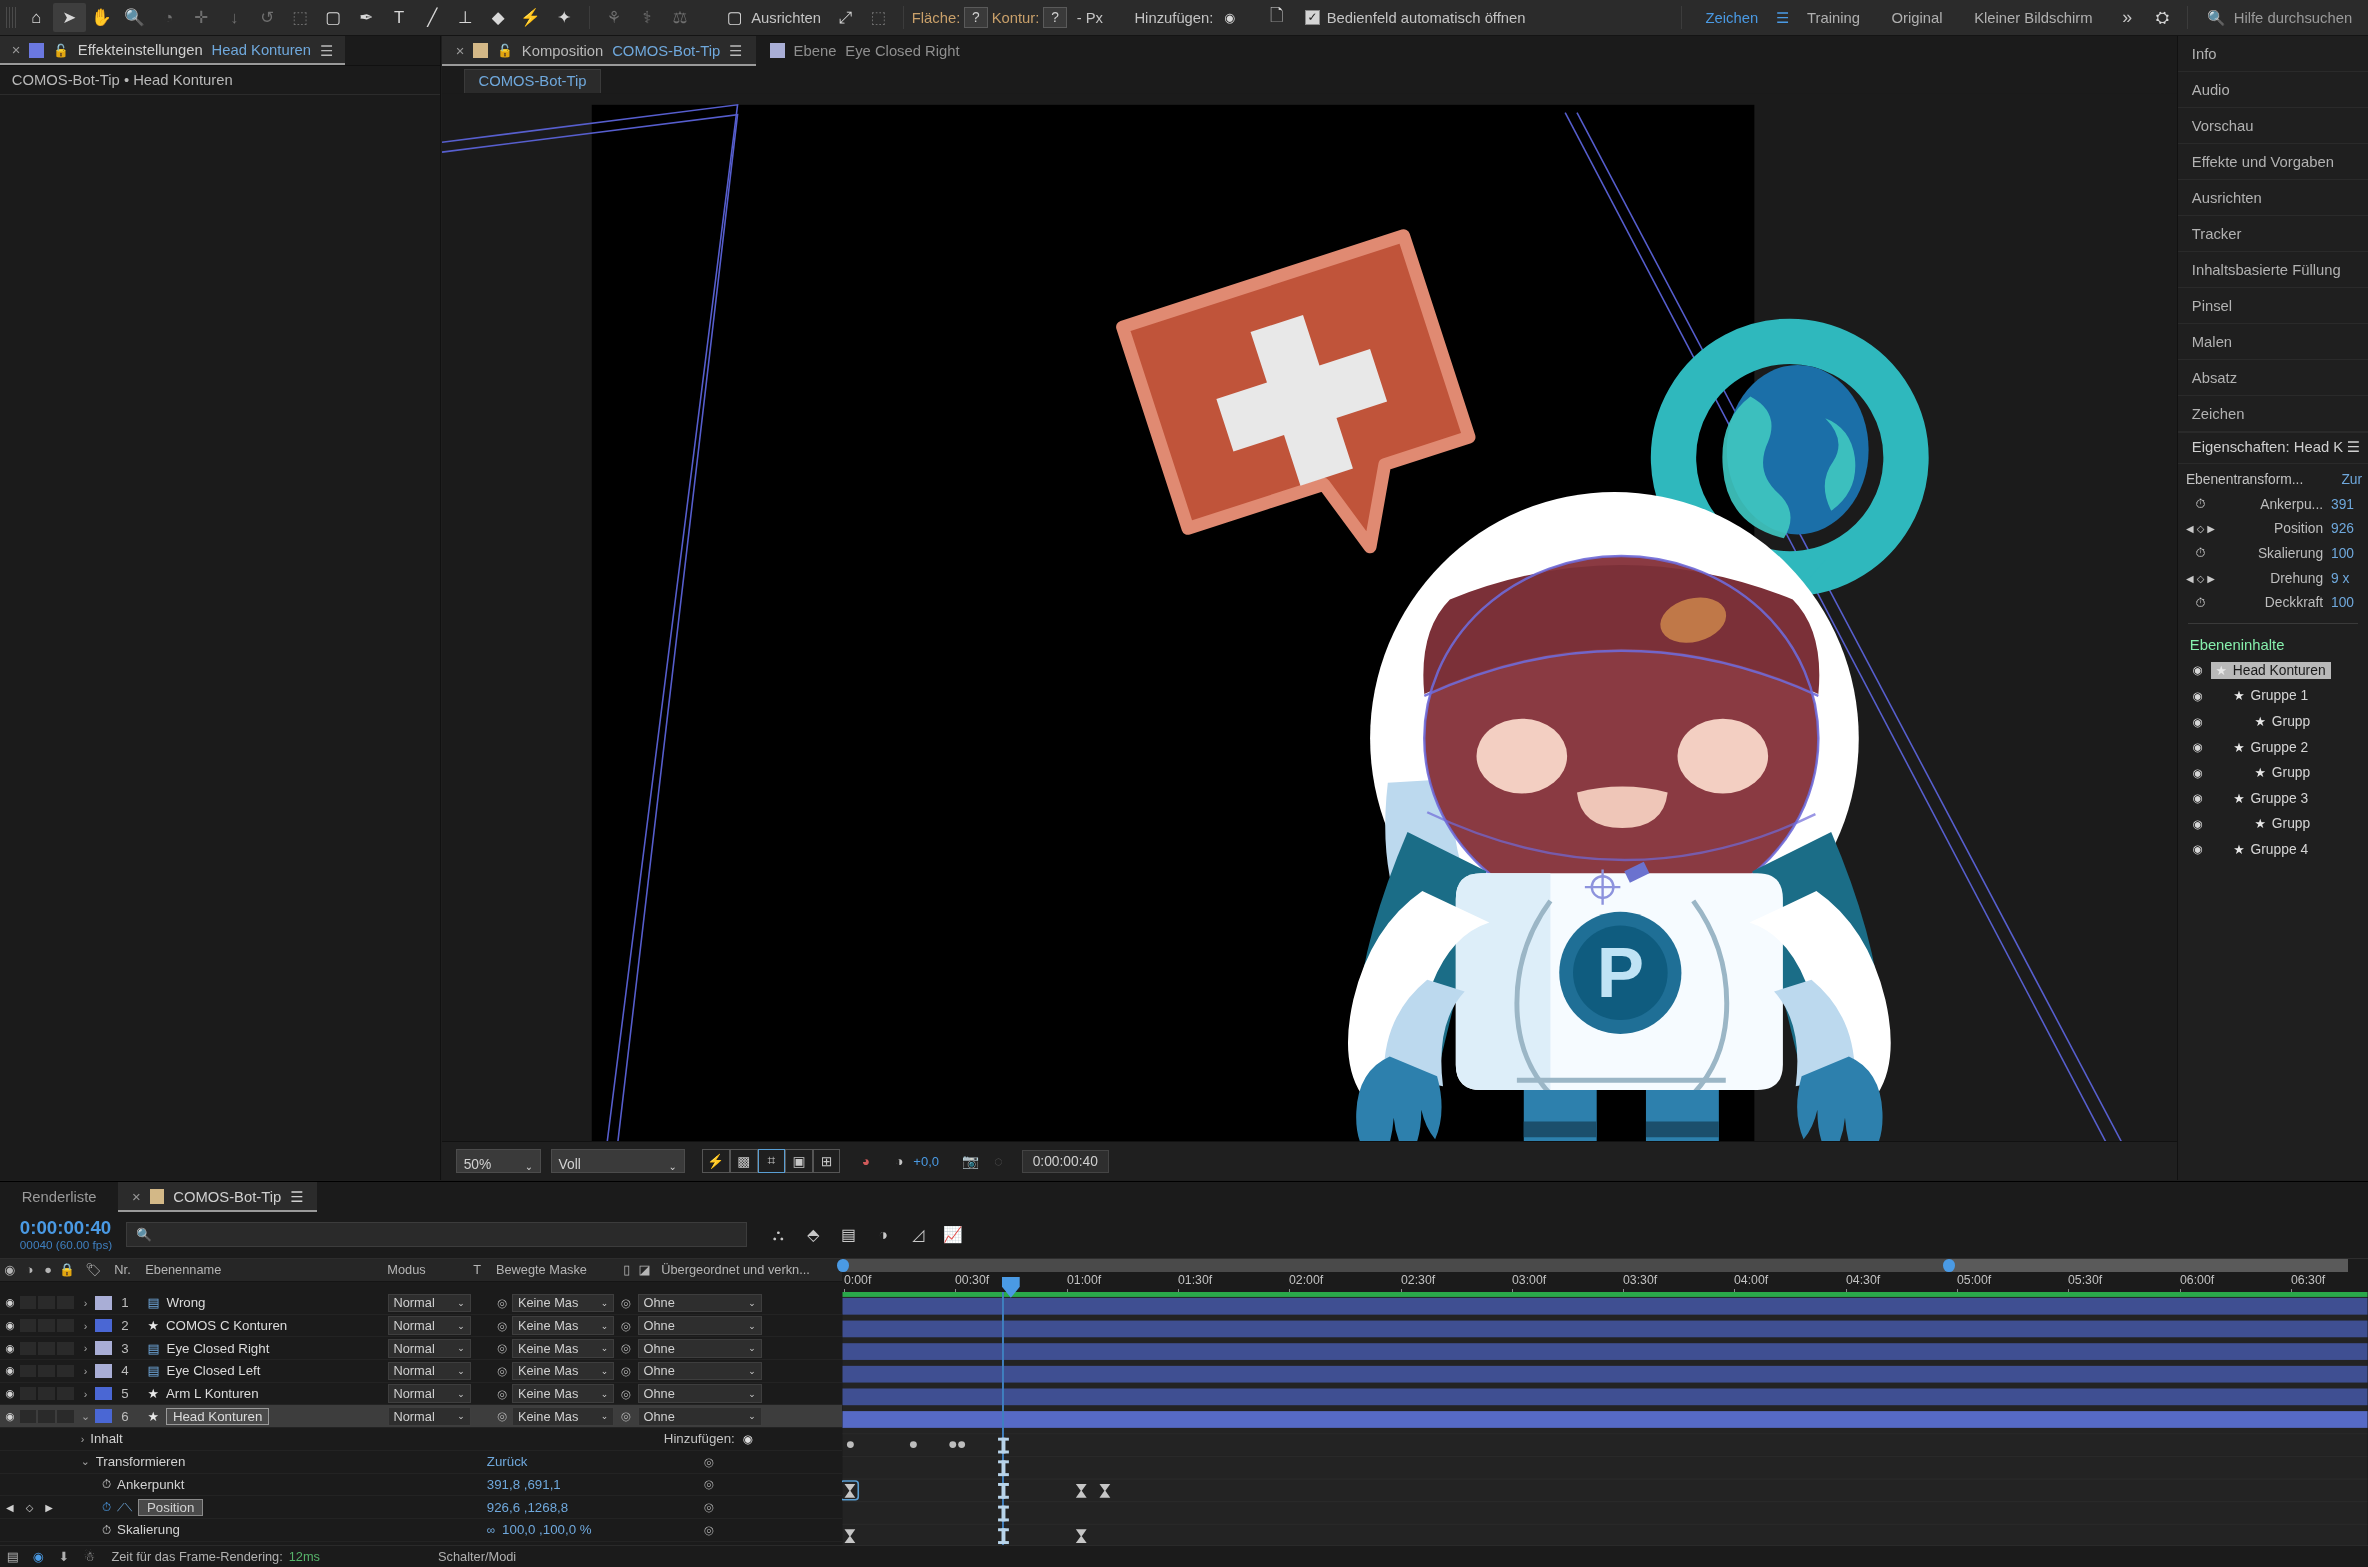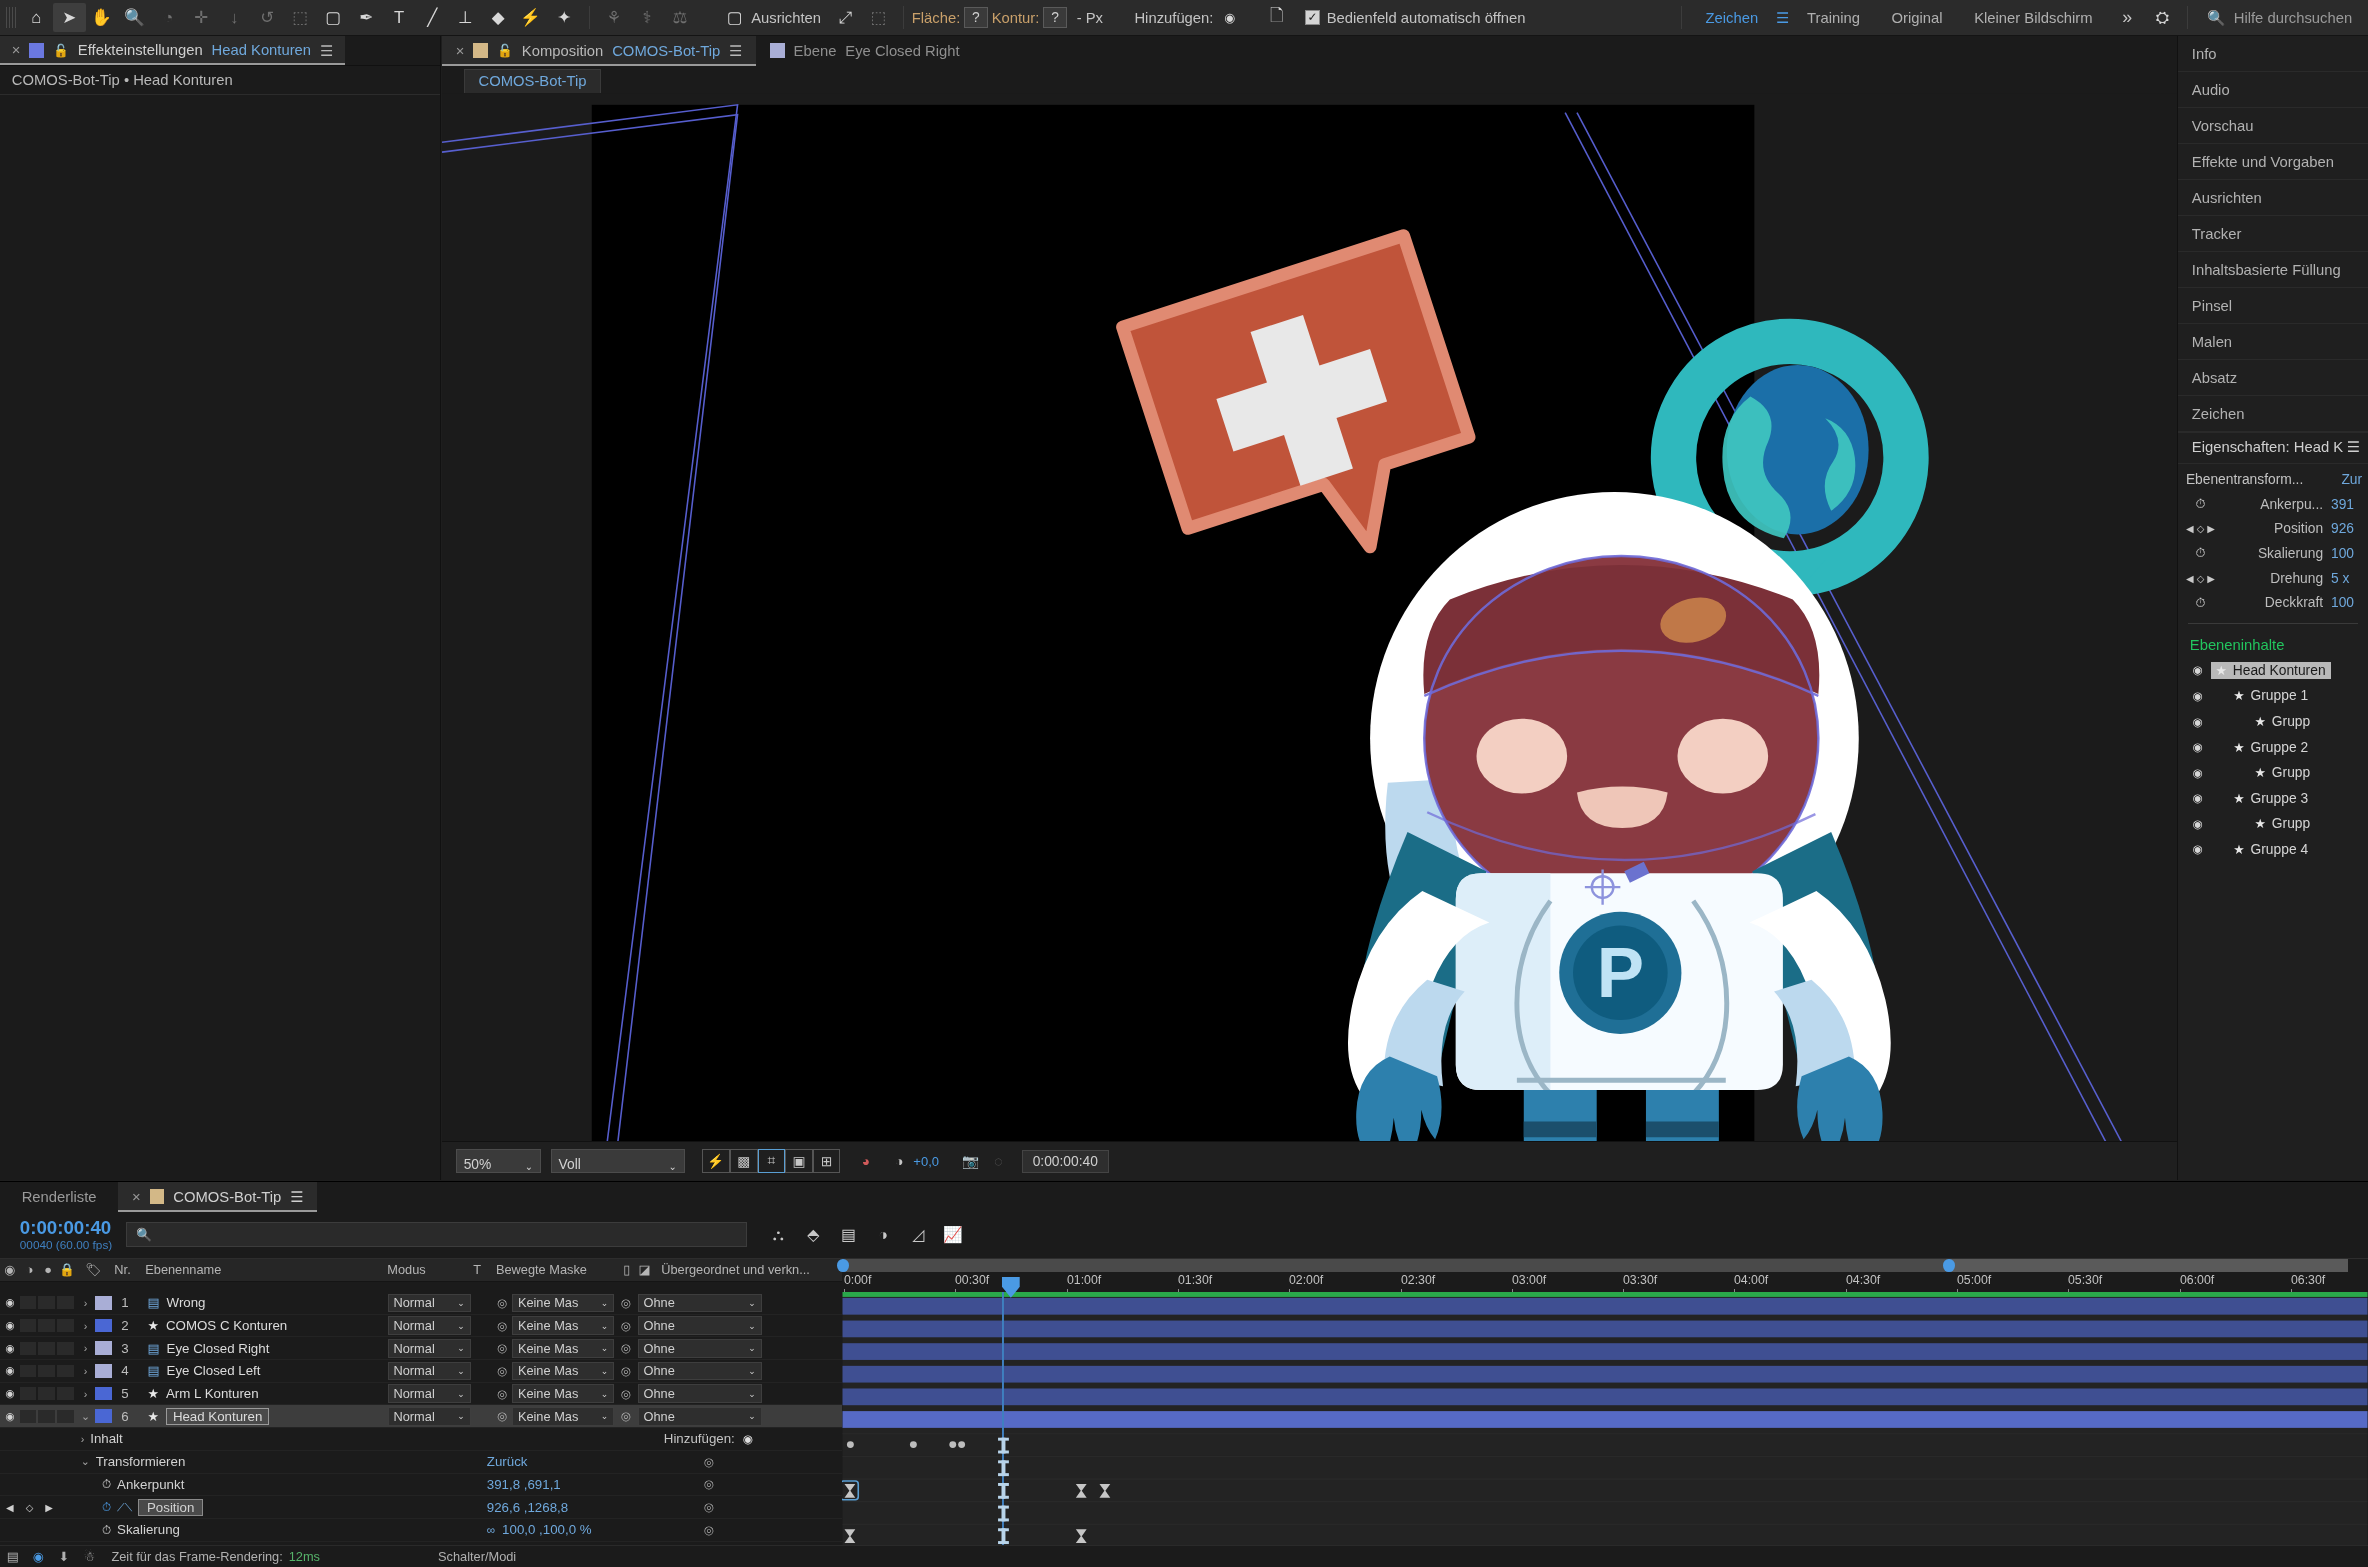--- a/index.html
+++ b/index.html
@@ -120,21 +120,21 @@
   .rb-head {
     height:31.5px; line-height:31.5px; padding:0 7.9px 0 13.8px; color:#d0d0d0;
     display:flex; justify-content:space-between; align-items:center;
     border-bottom:1px solid #2a2a2a; border-top:1px solid #2a2a2a;
   }
   .prop-row { height:24.6px; display:flex; align-items:center; font-size:13.8px; }
   .prop-kf { width:45px; display:flex; align-items:center; justify-content:center; gap:3px; color:#c9c9c9; font-size:9.9px;}
   .prop-stopw { width:45px; display:flex; align-items:center; justify-content:center; color:#cfcfcf; font-size:12.8px;}
   .prop-name { flex:1; text-align:right; padding-right:7.9px; color:#bdbdbd; }
   .prop-val { width:37px; color:#6fa8dc; }
-  .sect-title { padding:6.9px 0 4.9px 11.8px; font-size:14.8px; color:#22c55e; }
+  .sect-title { padding:6.9px 0 4.9px 11.8px; font-size:14.8px; color:#86efac; }
   .tree-row { height:25.6px; display:flex; align-items:center; font-size:13.8px; color:#d6d6d6;}
   .tree-eye { width:27.6px; text-align:center; color:#d6d6d6; font-size:11.8px;}
   .tree-label { display:flex; align-items:center; gap:5.9px; }
   .tree-label.selected { background:#b9b9b9; color:#1a1a1a; padding:1px 5.9px 1px 3.9px; }
   .star { color:#e8e8e8; font-size:12.8px; }
 
   
   #timeline {
     position:absolute; left:0; top:1181px; width:2368px; height:386px;
     background:#1b1b1b; border-top:1px solid #000;
@@ -444,21 +444,21 @@
             <span class="prop-name">Skalierung</span>
             <span class="prop-val">100</span>
           </div>
           <div class="prop-row">
             <span class="prop-kf">
               <span>◀</span>
               <span>◇</span>
               <span>▶</span>
             </span>
             <span class="prop-name">Drehung</span>
-            <span class="prop-val">5 x</span>
+            <span class="prop-val">9 x</span>
           </div>
           <div class="prop-row">
             <span class="prop-stopw">⏱</span>
             <span class="prop-name">Deckkraft</span>
             <span class="prop-val">100</span>
           </div>
         </div>
       <div style="height:1px;background:#3a3a3a;margin:7.9px 9.9px 5.9px"></div>
       <div class="sect-title">Ebeneninhalte</div>
       <div id="rbTreeRows" style="padding-left:5.9px">

